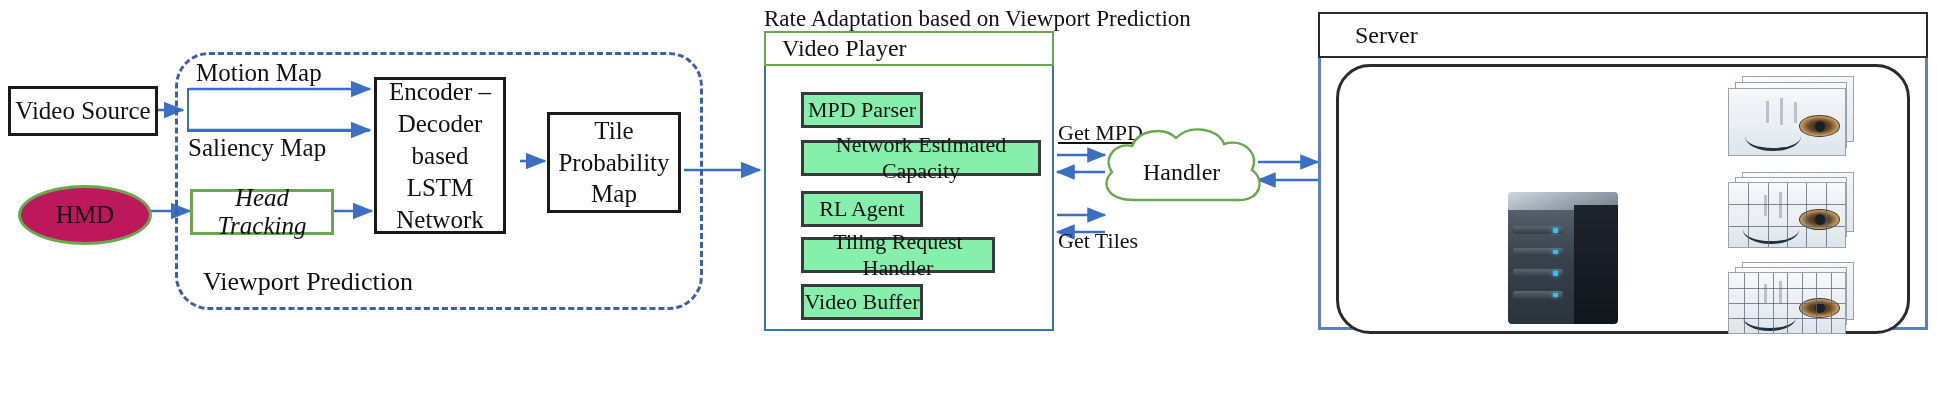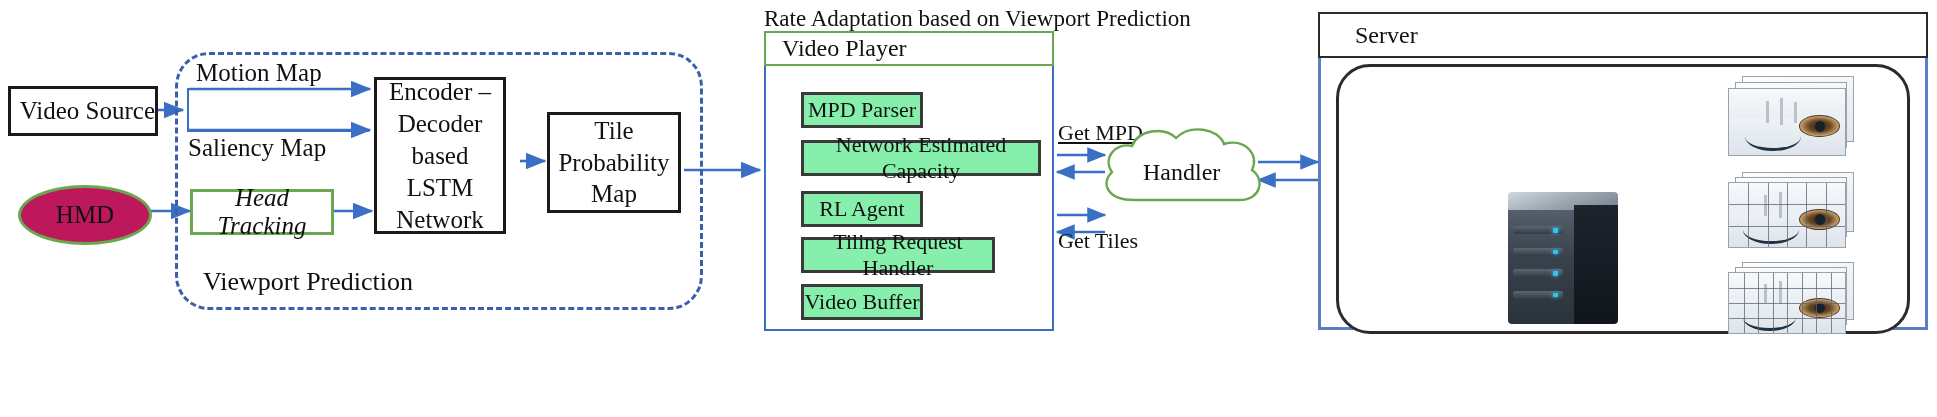--- a/index.html
+++ b/index.html
@@ -82,21 +82,21 @@
   <line x1="1105" y1="232" x2="1057" y2="232" stroke="#3b6fc4" stroke-width="2.4" marker-end="url(#ah)"></line>
 
   <line x1="1258" y1="162" x2="1318" y2="162" stroke="#3b6fc4" stroke-width="2.4" marker-end="url(#ah)"></line>
   <line x1="1318" y1="180" x2="1258" y2="180" stroke="#3b6fc4" stroke-width="2.4" marker-end="url(#ah)"></line>
 </svg>
 
 <div class="dashwrap" style="left:175px;top:52px;width:522px;height:252px;"></div>
 
 <div class="lbl" style="left:203px;top:267px;font-size:26px;">Viewport Prediction</div>
 
-<div class="box blk" style="left:8px;top:86px;width:150px;height:50px;font-size:25px;justify-content:flex-end;">
+<div class="box blk" style="left:8px;top:86px;width:150px;height:50px;font-size:25px;">
   <span>Video Source</span>
 </div>
 
 <div class="ell" style="left:18px;top:185px;width:128px;height:54px;font-size:25px;">
   <span>HMD</span>
 </div>
 
 <div class="lbl" style="left:196px;top:59px;font-size:25px;">Motion Map</div>
 
 <div class="box blu" style="left:187px;top:89px;width:2px;height:42px;border-right:none;"></div>

